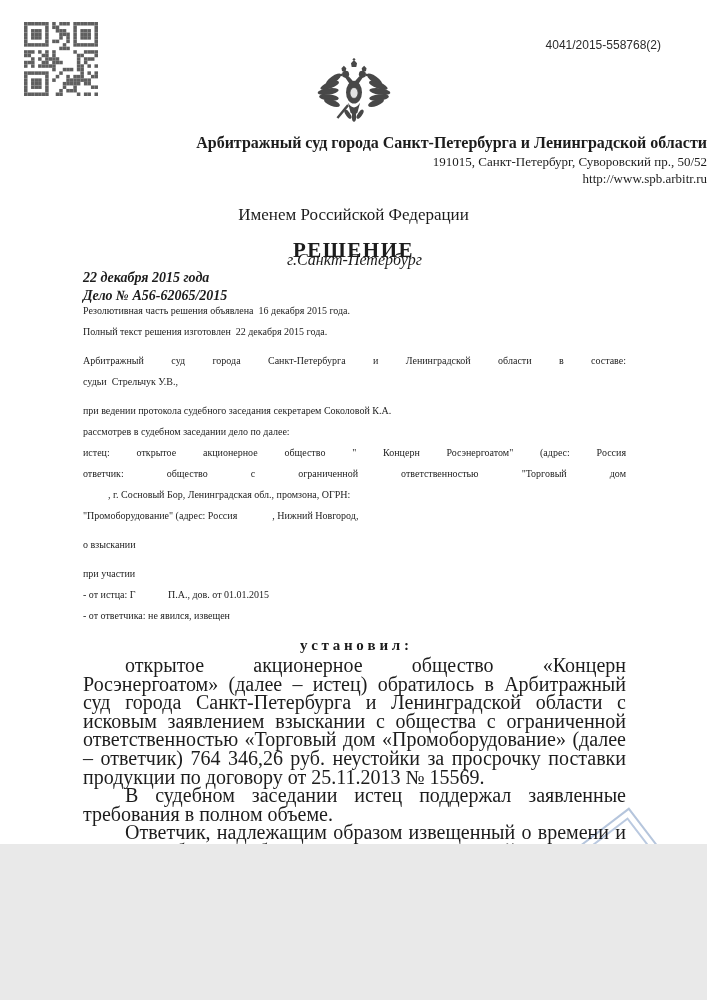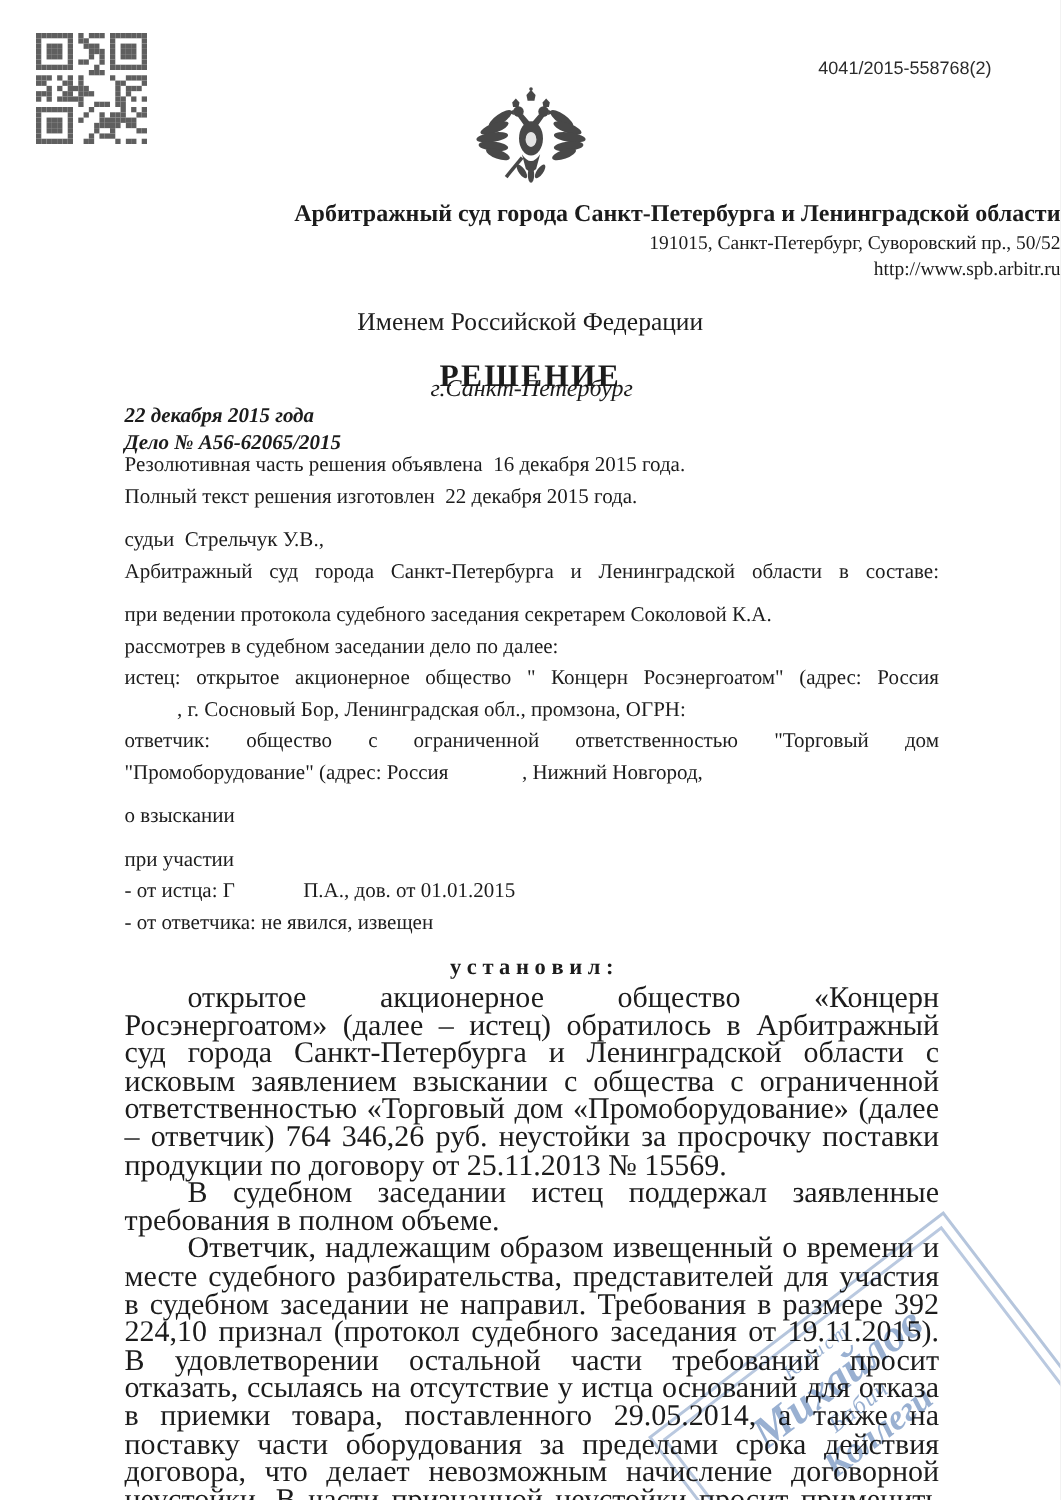--- a/index.html
+++ b/index.html
@@ -1,16 +1,16 @@
 <!DOCTYPE html>
 <html><head>
 <meta charset="utf-8">
 <style>
   html,body{margin:0;padding:0;background:#e9e9e9;}
-  .page{position:relative;width:707px;height:1000px;background:#ffffff;overflow:hidden;
+  .page{position:relative;width:707px;height:844px;background:#ffffff;overflow:hidden;
         color:#1c1c1c;font-family:"Liberation Serif",serif;margin:0 auto;}
 
   
   .qr{position:absolute;left:24px;top:22px;width:74px;height:74px;opacity:.82;}
   .qr svg{width:100%;height:100%;fill:#3c3c3c;}
   .docnum{position:absolute;top:38px;right:46px;font:12px "Liberation Sans",sans-serif;color:#2b2b2b;}
   .emblem{position:absolute;left:50%;top:58px;transform:translateX(-50%);width:76px;height:76px;opacity:.88;}
   .emblem svg{width:100%;height:100%;}
 
   
@@ -24,21 +24,21 @@
   .t2{font-weight:bold;font-size:21px;line-height:25px;letter-spacing:1.5px;margin-top:13px;}
 
   
   .meta{position:absolute;left:83px;right:81px;top:253px;}
   .city{font-style:italic;font-size:16px;line-height:14px;text-align:center;}
   .daterow{display:flex;justify-content:space-between;font-style:italic;font-weight:bold;
            font-size:14px;line-height:18px;margin-top:2px;flex-direction:column;}
 
   
   .body{position:absolute;left:83px;right:81px;top:300px;}
-  .line{font-size:14px;line-height:21px;}
+  .line{font-size:10px;line-height:21px;}
   .line.pre{white-space:pre-wrap;}
   .line.j{text-align:justify;text-align-last:justify;}
   .line.blank{height:8px;line-height:8px;overflow:hidden;}
   .ust{font-weight:bold;font-size:15px;line-height:22px;text-align:center;margin:0;}
   .para{font-size:20px;line-height:18.6px;text-align:justify;text-indent:42px;}
 
   
   .stamp{position:absolute;left:432px;top:958px;width:248px;height:310px;
          transform:rotate(-37.4deg);transform-origin:0 0;mix-blend-mode:multiply;opacity:.8;}
   .stamp-outer{position:absolute;inset:0;border:2px solid #a3b7d4;}
@@ -337,28 +337,28 @@
       <span>22 декабря 2015 года</span>
       <span>Дело № А56-62065/2015</span>
     </div>
   </div>
 
   <div class="body">
     <div>
         <div class="line pre">Резолютивная часть решения объявлена  16 декабря 2015 года.</div>
         <div class="line pre">Полный текст решения изготовлен  22 декабря 2015 года.</div>
         <div class="line blank">&nbsp;</div>
+        <div class="line j">Арбитражный суд города Санкт-Петербурга и Ленинградской области в составе:</div>
         <div class="line pre">судьи  Стрельчук У.В.,</div>
-        <div class="line j">Арбитражный суд города Санкт-Петербурга и Ленинградской области в составе:</div>
         <div class="line blank">&nbsp;</div>
         <div class="line">при ведении протокола судебного заседания секретарем Соколовой К.А.</div>
         <div class="line">рассмотрев в судебном заседании дело по далее:</div>
         <div class="line j">истец: открытое акционерное общество " Концерн Росэнергоатом" (адрес:  Россия</div>
+        <div class="line j">ответчик: общество с ограниченной ответственностью "Торговый дом</div>
         <div class="line pre">          , г. Сосновый Бор, Ленинградская обл., промзона, ОГРН:</div>
-        <div class="line j">ответчик: общество с ограниченной ответственностью "Торговый дом</div>
         <div class="line pre">"Промоборудование" (адрес: Россия              , Нижний Новгород,</div>
         <div class="line blank">&nbsp;</div>
         <div class="line">о взыскании</div>
         <div class="line blank">&nbsp;</div>
         <div class="line">при участии</div>
         <div class="line pre">- от истца: Г             П.А., дов. от 01.01.2015</div>
         <div class="line">- от ответчика: не явился, извещен</div>
         <div class="line blank">&nbsp;</div>
       </div>
     <div class="ust">у с т а н о в и л :</div>

